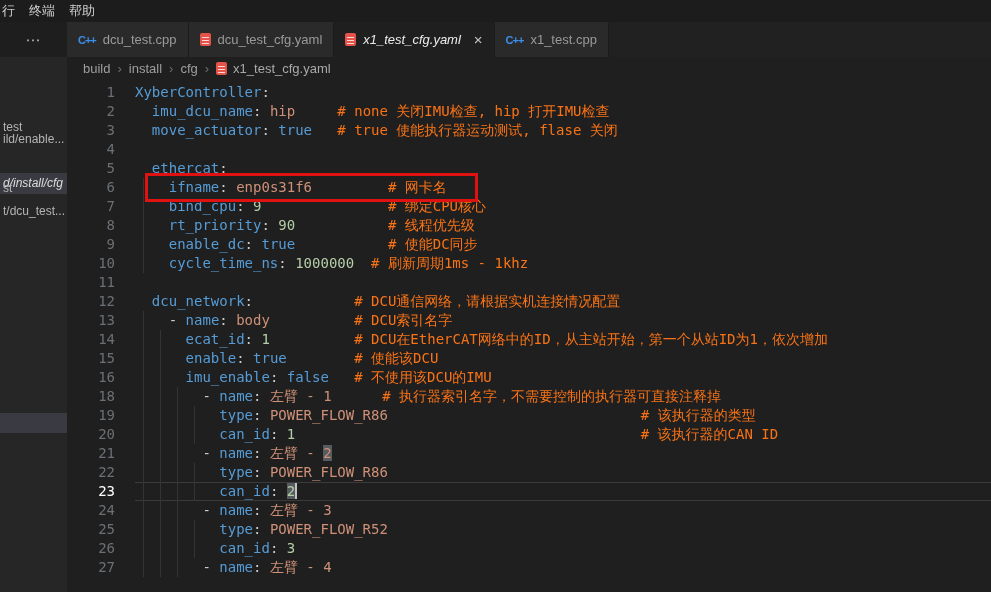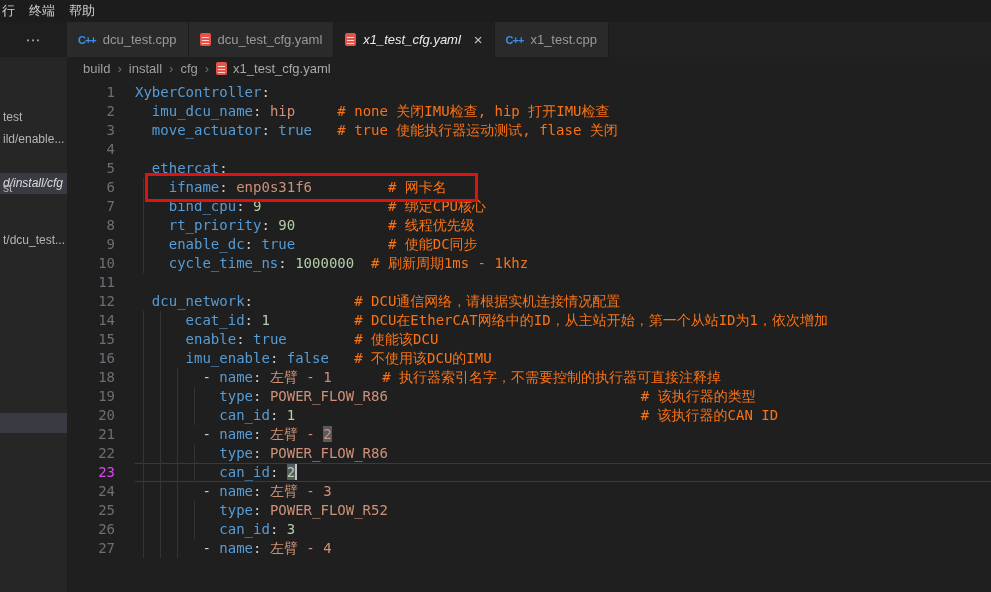--- a/index.html
+++ b/index.html
@@ -53,21 +53,21 @@
   .crumb-sep { color:#6e6e6e; font-size:13px; }
   .crumb-file { display:flex; align-items:center; gap:6px; color:#a9a9a9; }
 
   
   .code { flex:1; position:relative; background:#1f1f1f; padding-top:3px; overflow:hidden; }
   .line { height:19px; display:flex; position:relative; }
   .gutter { width:48px; flex:0 0 auto; text-align:right; color:#6b7075;
             font:14px/19px "DejaVu Sans Mono", monospace; }
   .ltext { margin-left:20px; flex:1; position:relative; white-space:pre;
            font:14px/19px "DejaVu Sans Mono", monospace; color:#d4d4d4; }
-  .line.cur .gutter { color:#d946ef; }
+  .line.cur .gutter { color:#ffffff; }
   .line.cur .ltext { box-shadow: inset 0 1px 0 #3a3a3a, inset 0 -1px 0 #3a3a3a; }
   .guide { position:absolute; top:0; bottom:0; width:1px; background:#343434; }
   .tk.k { color:#569cd6;margin-top:32px; }   
   .tk.p { color:#cccccc; }   
   .tk.s { color:#ce9178; }   
   .tk.n { color:#b5cea8; }   
   .tk.b { color:#569cd6; }   
   .tk.c { color:#f97316; }   
   .tk.d { color:#cccccc; }   
   .tk.hl { background:#565b60; }
@@ -84,25 +84,25 @@
       <span class="menu-item">行</span>
       <span class="menu-item">终端</span>
       <span class="menu-item">帮助</span>
     </div>
   <div class="main">
     <div class="leftcol">
       <div class="leftcol-top">
         <span class="more-dots">⋯</span>
       </div>
       <div class="sidebar-body">
-          <div class="side-item" style="top: 50px;">test</div>
+          <div class="side-item" style="top: 60px;">test</div>
           <div class="side-item" style="top: 72px;">ild/enable...</div>
           <div class="side-item selected" style="top: 92px; margin-top: 24px;">d/install/cfg</div>
           <div class="side-item" style="top: 121px;">st</div>
-          <div class="side-item" style="top: 173px;">t/dcu_test...</div>
+          <div class="side-item" style="top: 144px;">t/dcu_test...</div>
           <div class="side-empty-row" style="top: 356px;"></div>
         </div>
     </div>
     <div class="editorcol">
       <div class="tabbar">
           <div class="tab">
             <span class="cpp-icon">C++</span>
             <span class="tab-label">dcu_test.cpp</span>
           </div>
           <div class="tab">
@@ -174,20 +174,24 @@
           </div>
           <div class="line">
             <div class="gutter">11</div>
             <div class="ltext"></div>
           </div>
           <div class="line">
             <div class="gutter">12</div>
             <div class="ltext"><span class="tk w">  </span><span class="tk k">dcu_network</span><span class="tk p">:</span><span class="tk w">            </span><span class="tk c"># DCU通信网络，请根据实机连接情况配置</span></div>
           </div>
           <div class="line">
+            <div class="gutter">13</div>
+            <div class="ltext"><span class="guide" style="left: 1ch;"></span><span class="tk w">    </span><span class="tk d">-</span><span class="tk w"> </span><span class="tk k">name</span><span class="tk p">:</span><span class="tk w"> </span><span class="tk s">body</span><span class="tk w">          </span><span class="tk c"># DCU索引名字</span></div>
+          </div>
+          <div class="line">
             <div class="gutter">14</div>
             <div class="ltext"><span class="guide" style="left: 1ch;"></span><span class="guide" style="left: 3ch;"></span><span class="tk w">      </span><span class="tk k">ecat_id</span><span class="tk p">:</span><span class="tk w"> </span><span class="tk n">1</span><span class="tk w">          </span><span class="tk c"># DCU在EtherCAT网络中的ID，从主站开始，第一个从站ID为1，依次增加</span></div>
           </div>
           <div class="line">
             <div class="gutter">15</div>
             <div class="ltext"><span class="guide" style="left: 1ch;"></span><span class="guide" style="left: 3ch;"></span><span class="tk w">      </span><span class="tk k">enable</span><span class="tk p">:</span><span class="tk w"> </span><span class="tk b">true</span><span class="tk w">        </span><span class="tk c"># 使能该DCU</span></div>
           </div>
           <div class="line">
             <div class="gutter">16</div>
             <div class="ltext"><span class="guide" style="left: 1ch;"></span><span class="guide" style="left: 3ch;"></span><span class="tk w">      </span><span class="tk k">imu_enable</span><span class="tk p">:</span><span class="tk w"> </span><span class="tk b">false</span><span class="tk w">   </span><span class="tk c"># 不使用该DCU的IMU</span></div>

